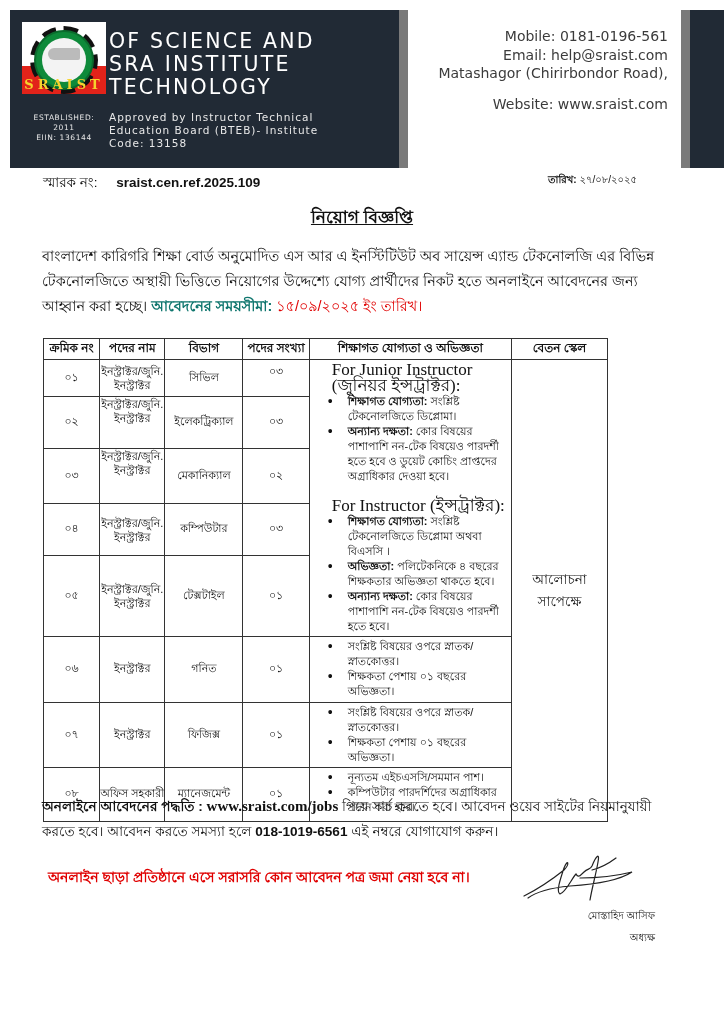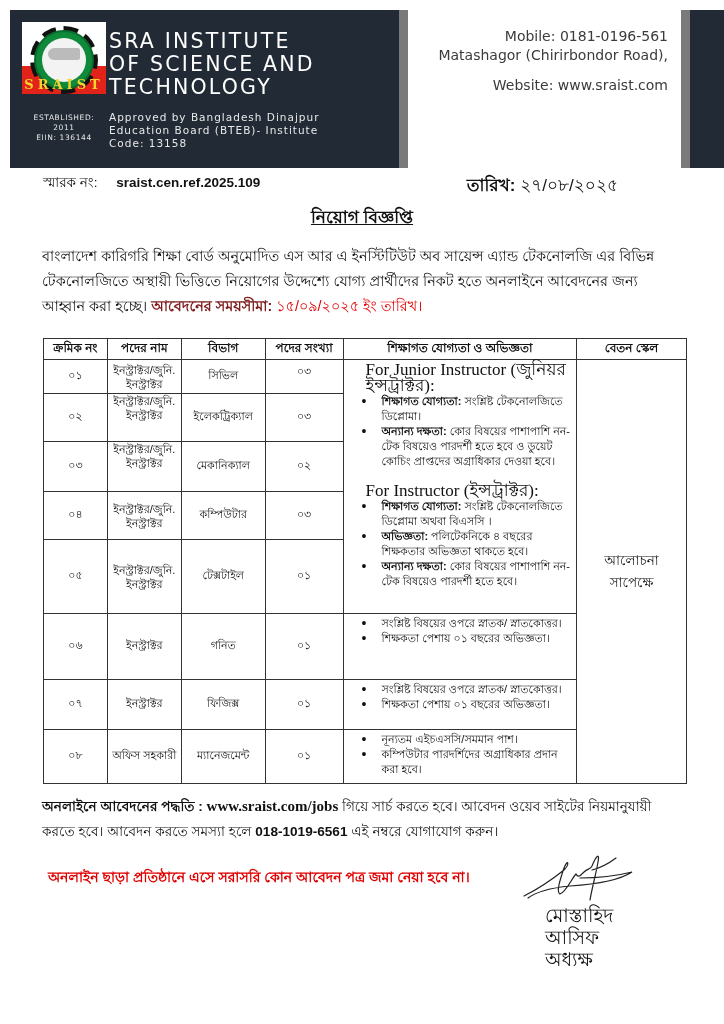--- a/index.html
+++ b/index.html
@@ -52,38 +52,38 @@
   }
   .contact {
     position: absolute; right: 56px; top: 27px; text-align: right; color: #3b3b3b;
     font-size: 14px; line-height: 18.5px; white-space: nowrap;
   }
   .contact .web { margin-top: 12px; }
 
   
   .ref { position: absolute; left: 43px; top: 172px; font-family: "Liberation Sans", sans-serif; font-size: 13.5px; }
   .ref b { font-weight: bold; margin-left: 15px; }
-  .date { position: absolute; right: 106px; top: 172px; font-family: "Liberation Sans", sans-serif; font-size: 17px; }
+  .date { position: absolute; right: 87px; top: 172px; font-family: "Liberation Sans", sans-serif; font-size: 10px; }
   .date b { font-weight: bold; }
 
   .notice-title {
     position: absolute; left: 0; width: 724px; top: 204px; text-align: center;
     font-family: "Liberation Sans", sans-serif; font-size: 17px; font-weight: bold; text-decoration: underline;
   }
 
   .intro {
     position: absolute; left: 42px; top: 244px; width: 630px;
     font-family: "Liberation Sans", sans-serif; font-size: 14.4px; line-height: 25px; color: #111;
   }
-  .intro .red { color: #7f1d1d; font-weight: bold; }
+  .intro .red { color: #0f766e; font-weight: bold; }
   .intro .red2 { color: #e00000; }
 
   
   table.jobs {
-    position: absolute; left: 43px; top: 338px; width: 644px;
+    position: absolute; left: 43px; top: 338px; width: 565px;
     border-collapse: collapse; font-family: "Liberation Sans", sans-serif; font-size: 11px; color: #111;
   }
   table.jobs th, table.jobs td { border: 1.3px solid #333; text-align: center; vertical-align: middle; }
   table.jobs th { font-weight: bold; font-size: 12px; height: 19px; padding: 0 2px; }
   table.jobs td.qual { text-align: left; vertical-align: top; padding: 2px 6px 2px 6px; font-size: 11px; line-height: 15px; }
   td.postname { line-height: 14px; }
   .qhead { font-family: "Liberation Serif", serif; font-size: 17px; line-height: 16px; padding-left: 16px; }
   .qblock + .qblock { margin-top: 14px; }
   ul.q { list-style: none; padding-left: 8px; }
   ul.q li { position: relative; padding-left: 24px; }
@@ -94,21 +94,21 @@
   
   .apply {
     position: absolute; left: 42px; top: 794px; width: 640px;
     font-family: "Liberation Sans", sans-serif; font-size: 13.6px; line-height: 25px;
   }
   .apply b { font-weight: bold; }
   .apply .url { font-family: "Liberation Serif", serif; font-weight: bold; font-size: 15px; }
   .warn { position: absolute; left: 48px; top: 844px; color: #e00000; font-family: "Liberation Sans", sans-serif; font-size: 14px; font-weight: bold; margin-top: 22px; }
 
   .signature { position: absolute; left: 520px; top: 848px; width: 120px; height: 60px; }
-  .signer { position: absolute; left: 545px; top: 905px; width: 110px; text-align: left; font-family: "Liberation Sans", sans-serif; font-size: 19px; line-height: 22px; }
+  .signer { position: absolute; left: 545px; top: 905px; width: 110px; text-align: right; font-family: "Liberation Sans", sans-serif; font-size: 10px; line-height: 22px; }
 </style>
 </head>
 <body>
 
 <div class="hdr-left"></div>
 <div class="hdr-right-bar"></div>
 
 <div class="logo">
   <div class="top"></div>
     <div class="bot"></div>
@@ -117,31 +117,32 @@
   <div class="core"></div>
   <div class="train"></div>
   <div class="txt">SRAIST</div>
 </div>
 <div class="est">
   <div>ESTABLISHED:</div>
   <div>2011</div>
   <div>EIIN: 136144</div>
 </div>
 <div class="inst-title">
+  <div>OF SCIENCE AND</div>
   <div>SRA INSTITUTE</div>
-  <div>OF SCIENCE AND</div>
   <div>TECHNOLOGY</div>
 </div>
 <div class="approved">
-  <div>Approved by Bangladesh Dinajpur</div>
+  <div>Approved by Instructor Technical</div>
   <div>Education Board (BTEB)- Institute</div>
   <div>Code: 13158</div>
 </div>
 <div class="contact">
   <div>Mobile: 0181-0196-561</div>
+  <div>Email: help@sraist.com</div>
   <div>Matashagor (Chirirbondor Road),</div>
   <div class="web">Website:  www.sraist.com</div>
 </div>
 
 <div class="ref">
   <span>স্মারক নং: </span><b>sraist.cen.ref.2025.109</b>
 </div>
 <div class="date">
   <b>তারিখ: </b><span>২৭/০৮/২০২৫</span>
 </div>

